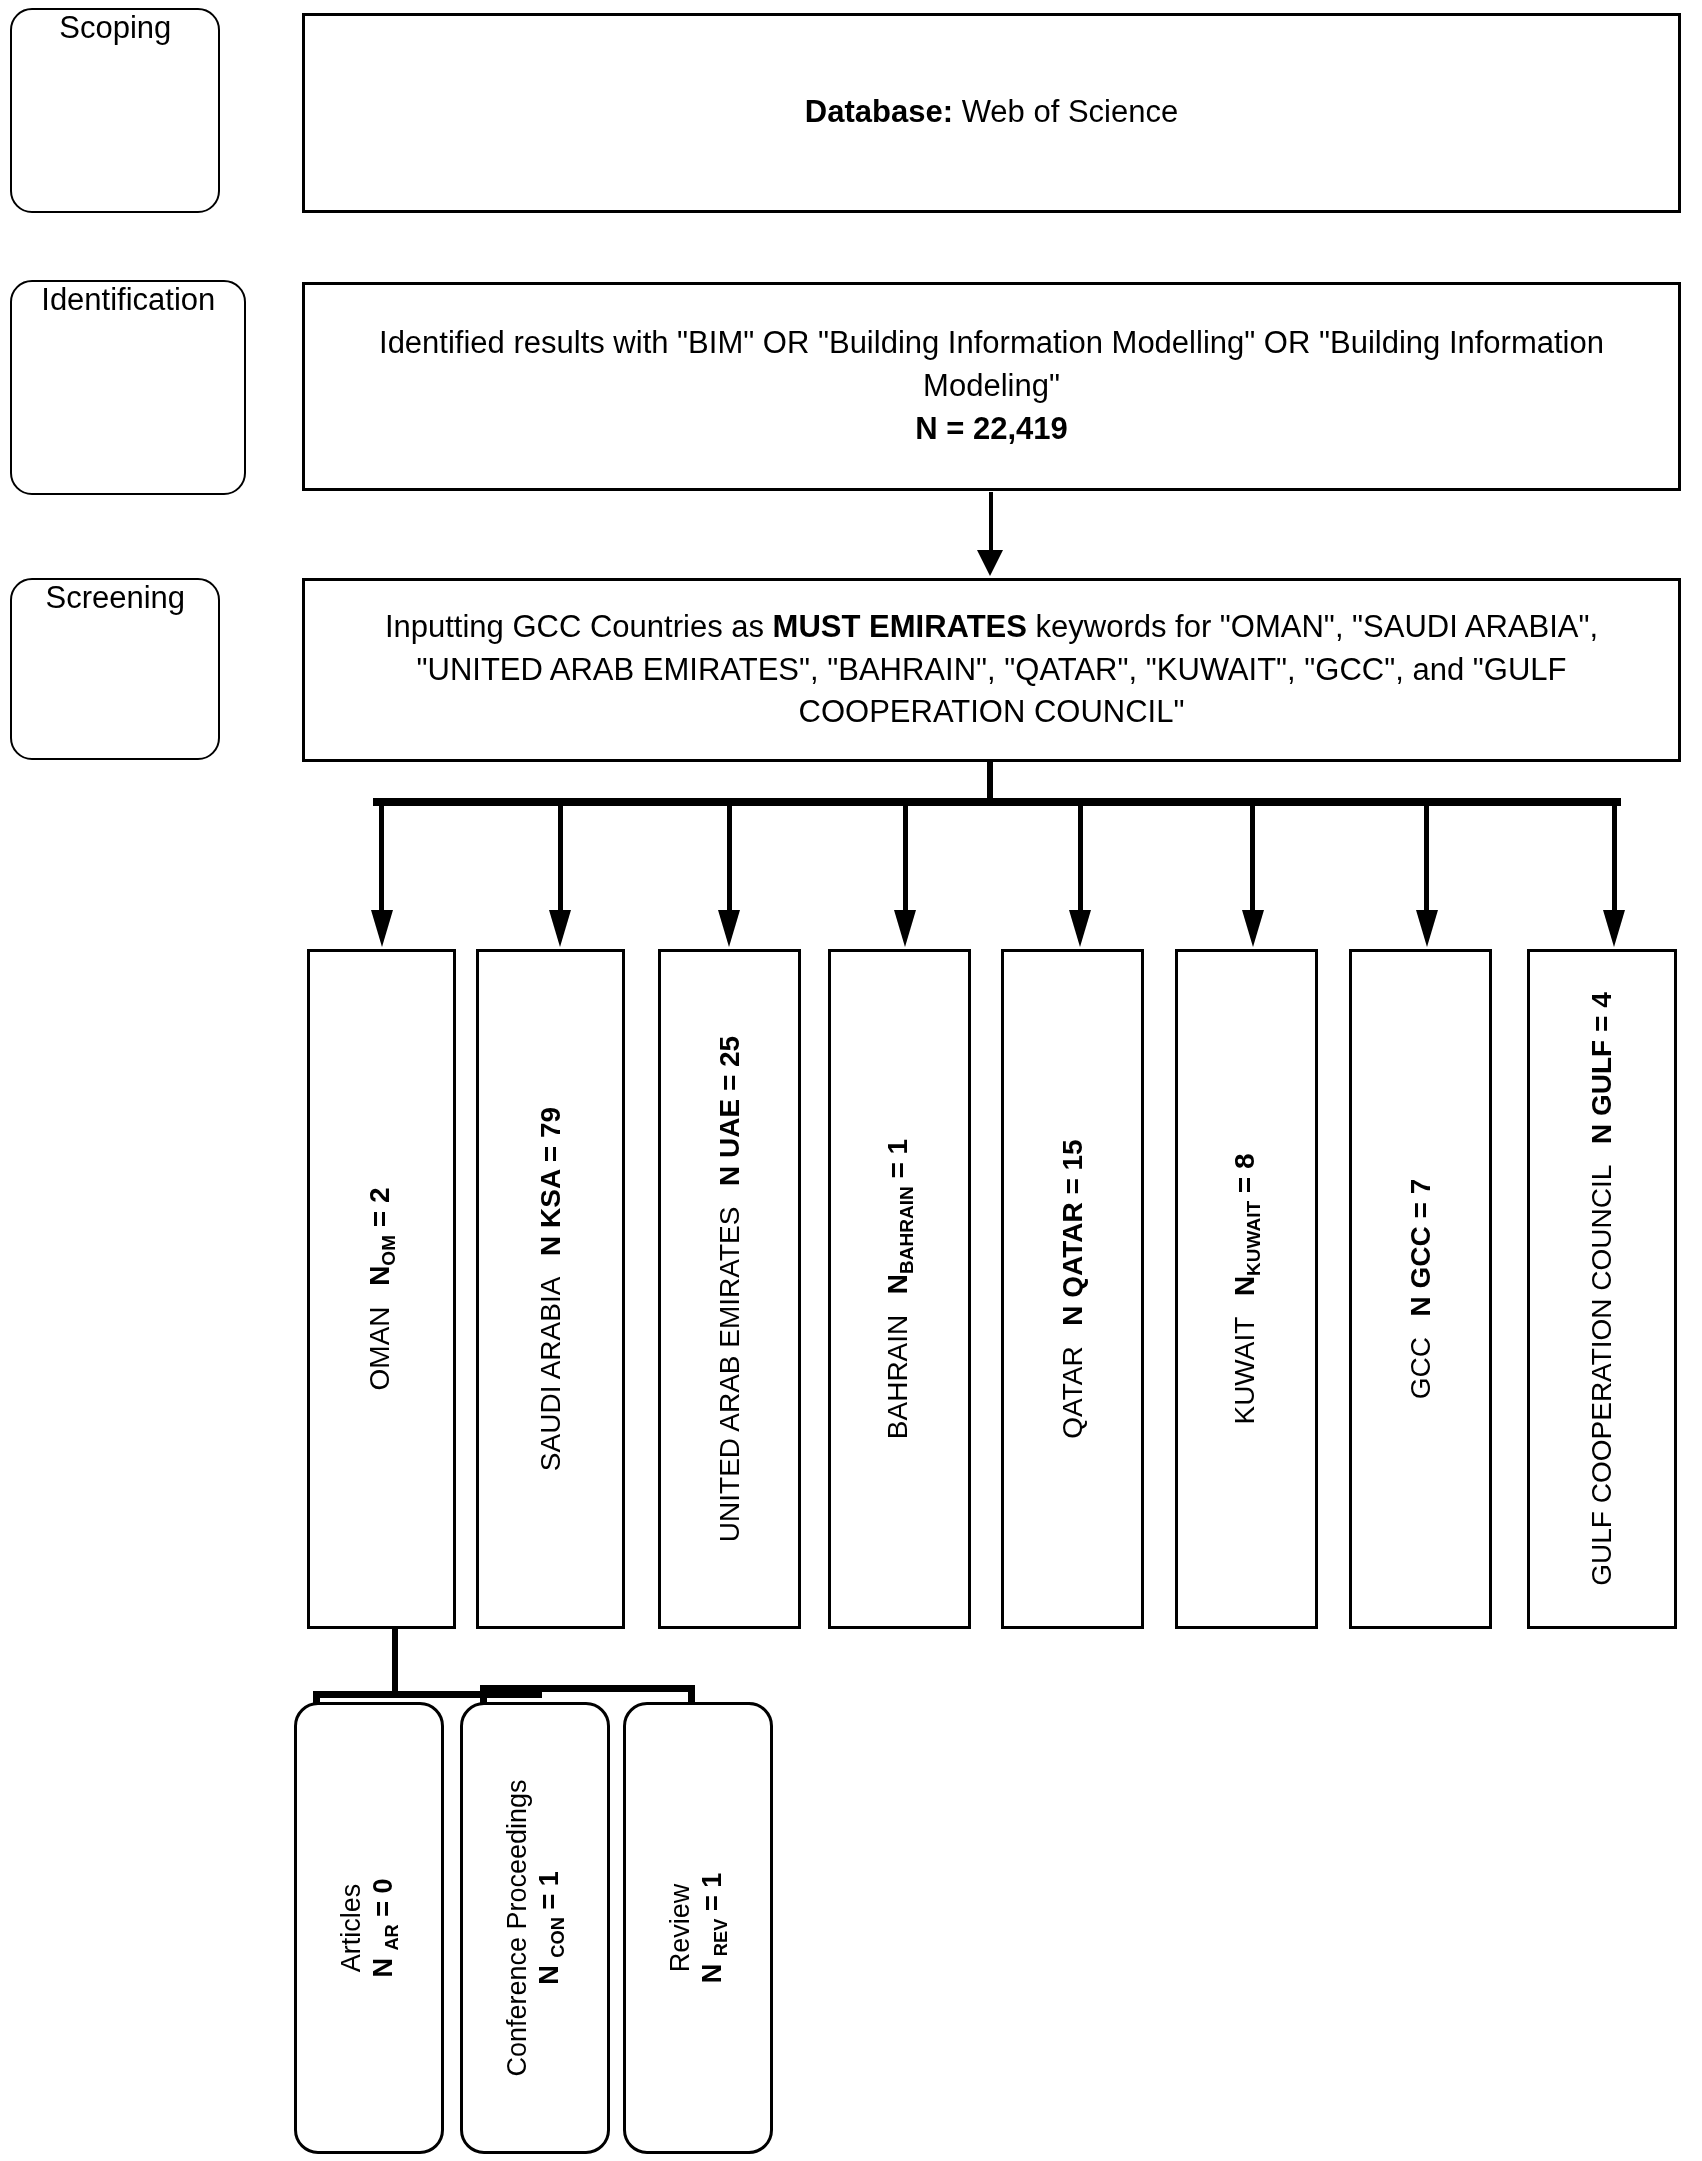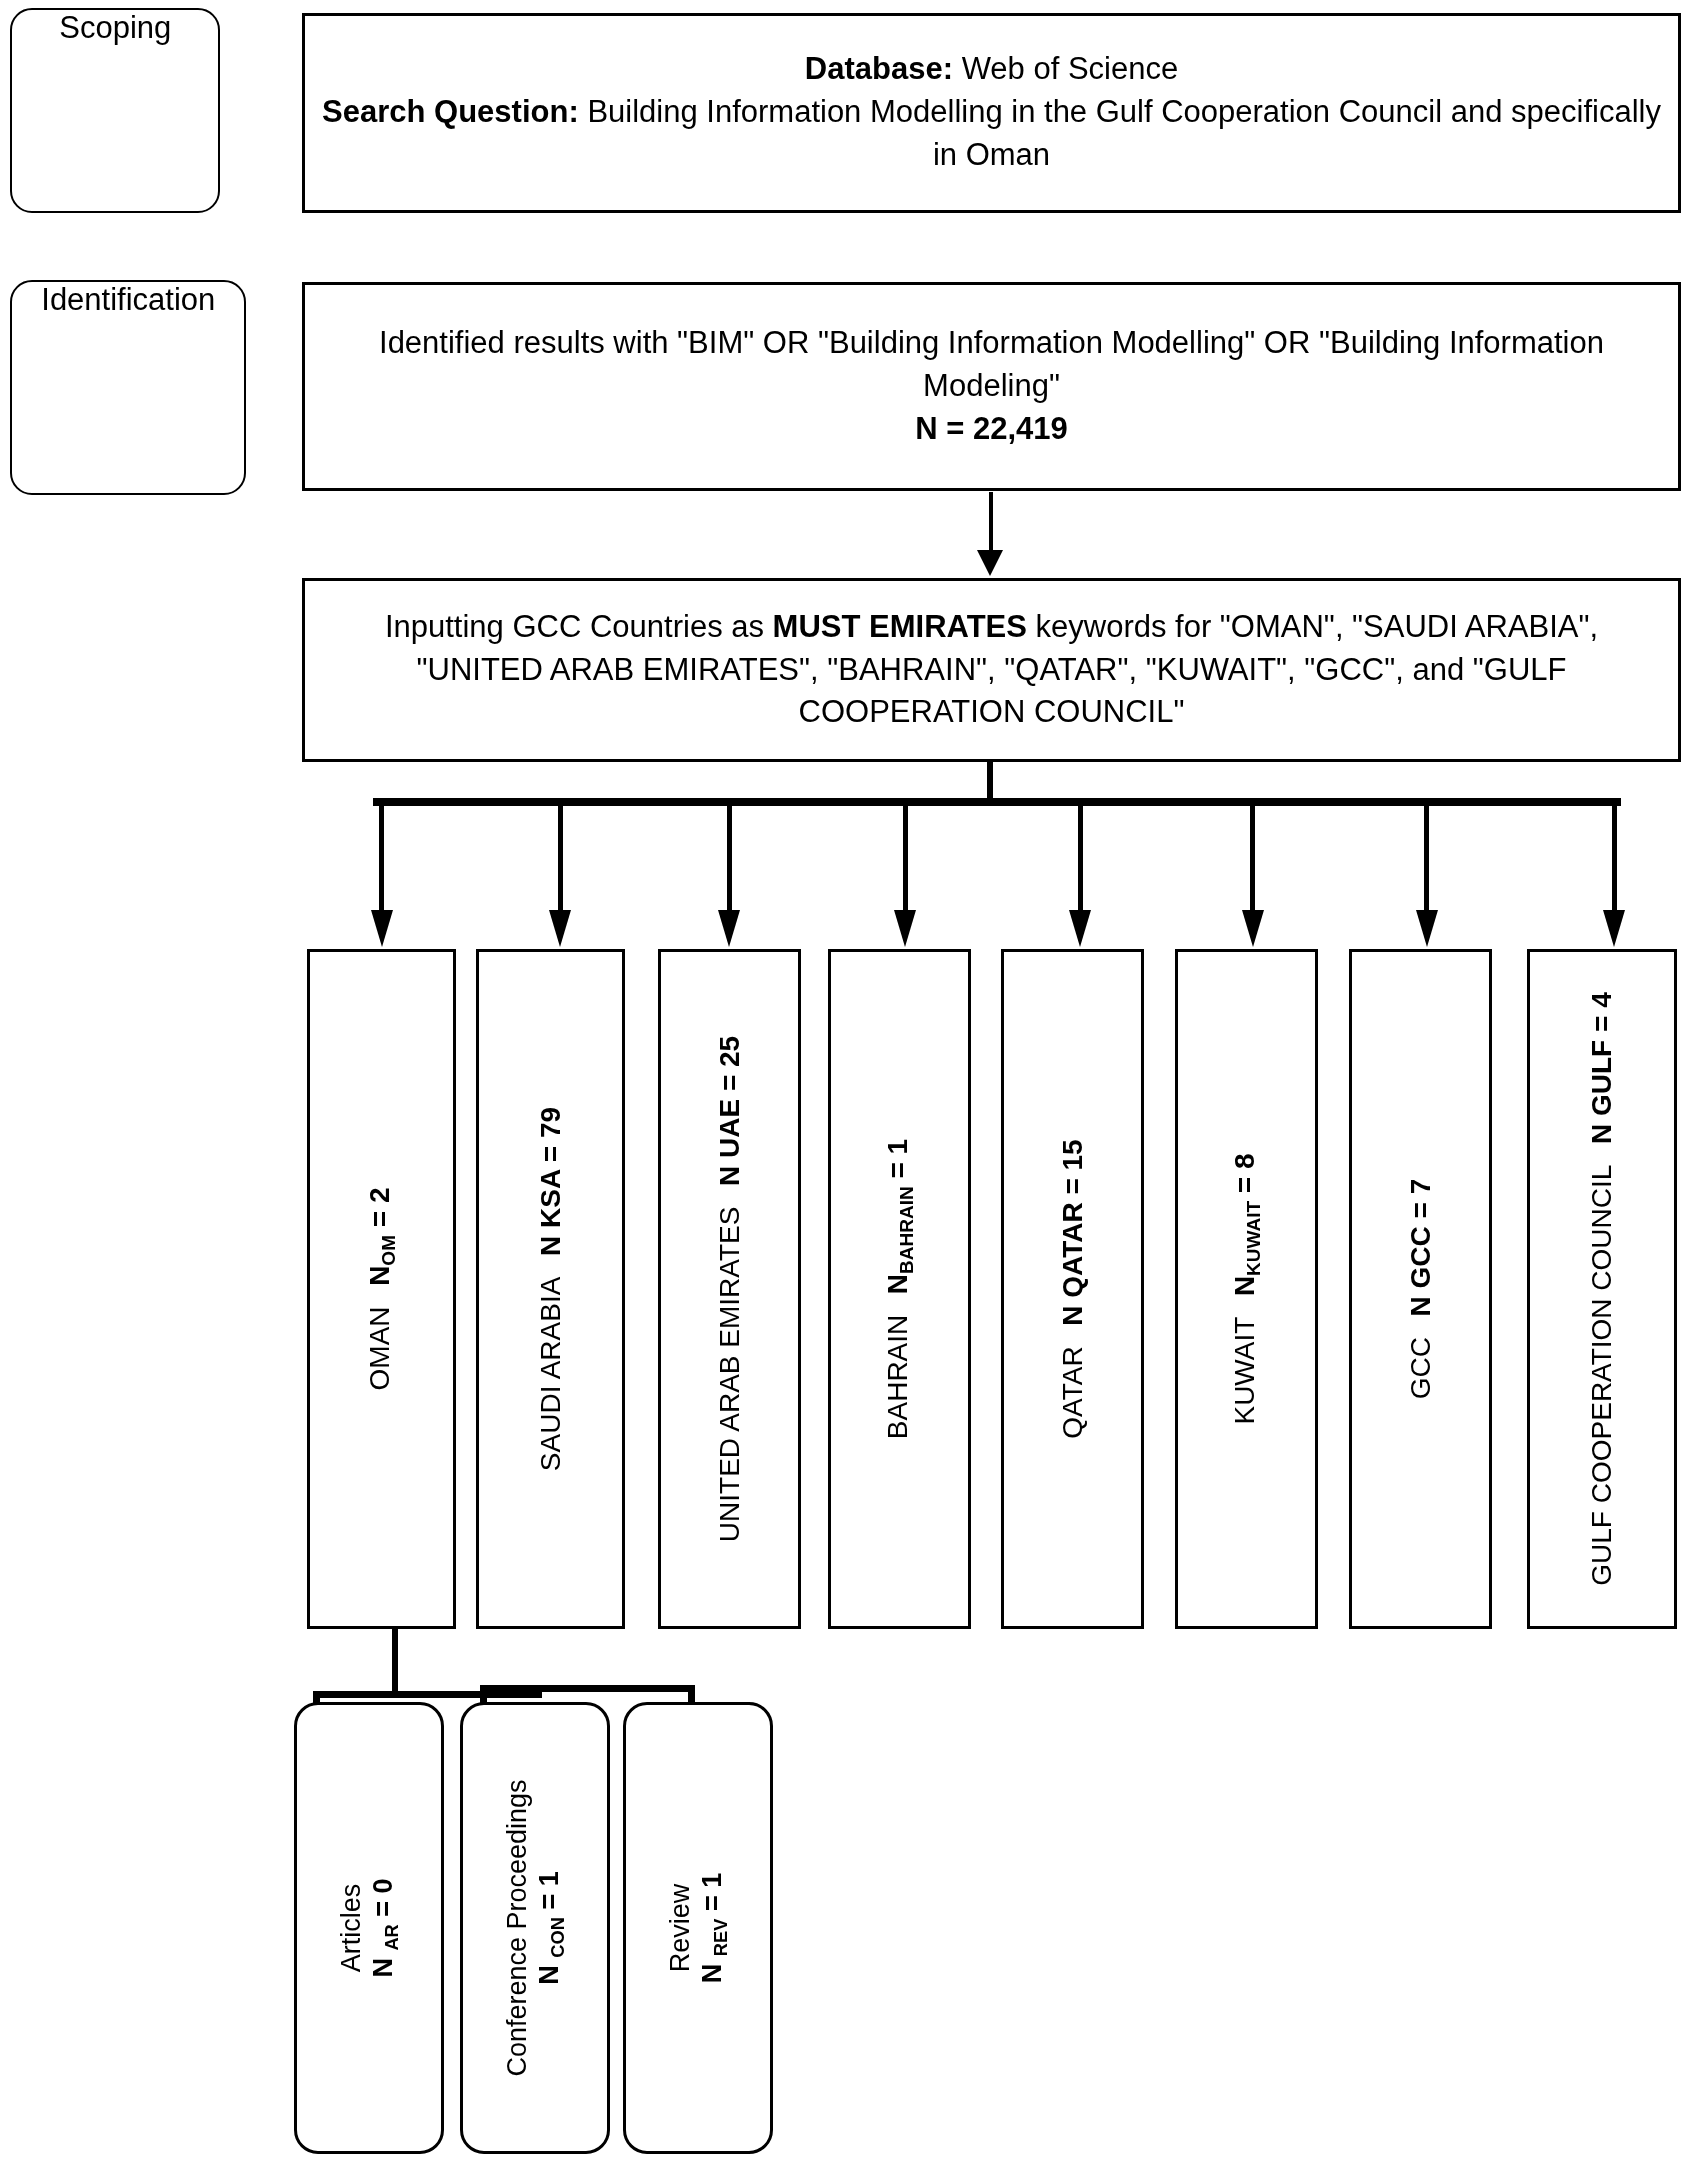--- a/index.html
+++ b/index.html
@@ -119,31 +119,30 @@
 <div id="stage">
 
   <div class="stage-chip" style="left:10.3px;top:8px;width:210px;height:205px;">
     <span>Scoping</span>
   </div>
 
   <div class="stage-chip" style="left:10.3px;top:280px;width:236px;height:215px;">
     <span>Identification</span>
   </div>
 
+  <div class="stage-chip" style="left:10.3px;top:578px;width:210px;height:182px;">
+    <span>Screening</span>
+  </div>
 
   <div class="big-box" style="left:302px;top:12.6px;width:1379px;height:200px;">
     <div class="inner">
       <div>
         <b>Database:</b>
         <span>Web of Science</span>
       </div>
-      <div>
-        <b>Search Question:</b>
-        <span>Building Information Modelling in the Gulf Cooperation Council and specifically in Oman</span>
-      </div>
     </div>
   </div>
 
   <div class="big-box" style="left:302px;top:282px;width:1379px;height:209px;">
     <div class="inner">
       <div>Identified results with "BIM" OR "Building Information Modelling" OR "Building Information Modeling"</div>
       <div style="font-weight:bold;">N = 22,419</div>
     </div>
   </div>
 

